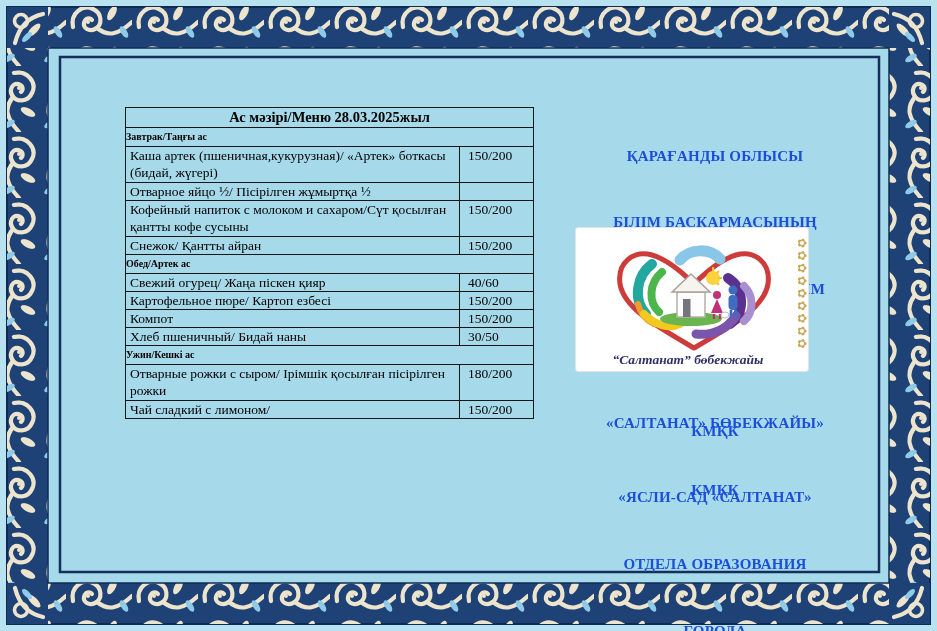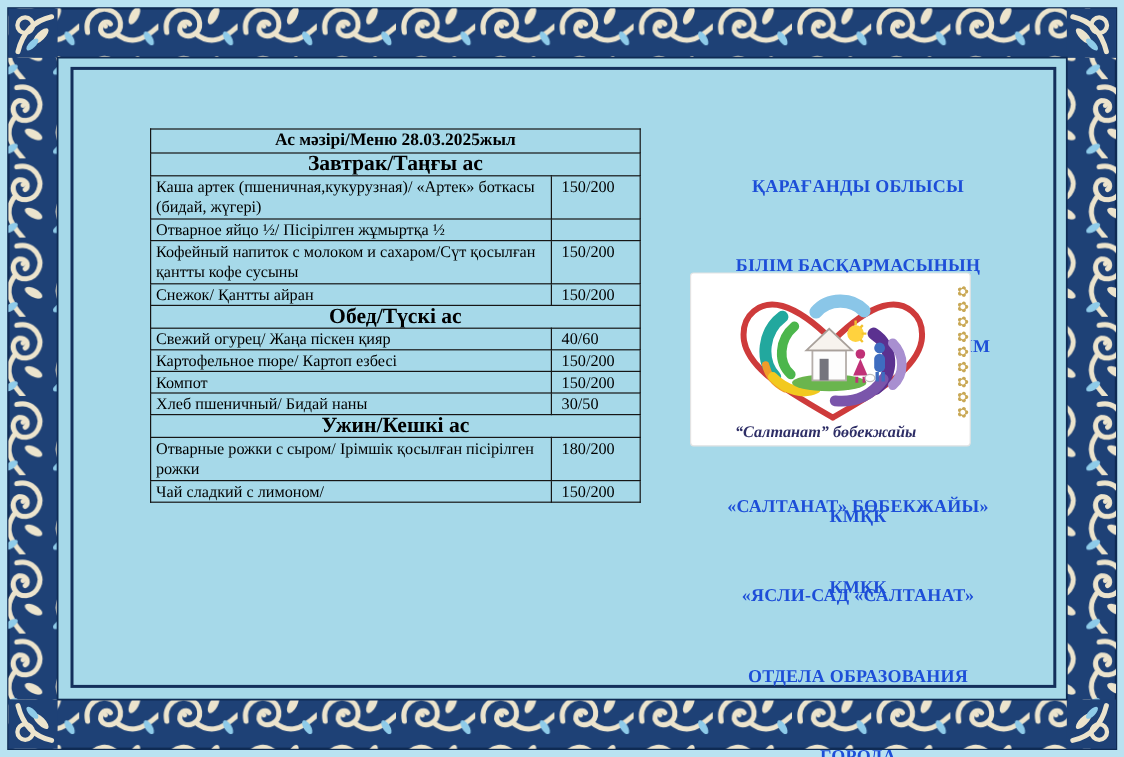--- a/index.html
+++ b/index.html
@@ -14,21 +14,21 @@
   .menu-table{
     position:absolute;left:125px;top:107px;width:408px;z-index:2;
     border-collapse:collapse;table-layout:fixed;
     font-size:13.5px;color:#000;line-height:17px;
   }
   .menu-table td{
     border:1.5px solid #161616;
     padding:0 4px;vertical-align:top;
   }
   .menu-table td.c-title{font-weight:bold;font-size:14.5px;text-align:center;padding:1px 0;}
-  .menu-table td.c-sec{font-weight:bold;font-size:18px;text-align:center;padding:0;}
+  .menu-table td.c-sec{font-weight:bold;font-size:10px;text-align:left;padding:0;}
   .menu-table td.c-portion{padding-left:8px;}
   tr.rh-title{height:20px;margin-top:17px;}
   tr.rh-sec{height:19px;}
   tr.rh-1{height:18px;}
   tr.rh-2{height:36px;margin-top:29px;}
   tr.rh-3{height:54px;}
 
   
   .org-top,.org-bottom{
     position:absolute;left:550px;width:330px;z-index:2;
@@ -111,21 +111,21 @@
   </tr>
   <tr class="rh-2">
     <td class="c-name">Кофейный напиток с молоком и сахаром/Сүт қосылған қантты кофе сусыны</td>
     <td class="c-portion">150/200</td>
   </tr>
   <tr class="rh-1">
     <td class="c-name">Снежок/ Қантты айран</td>
     <td class="c-portion">150/200</td>
   </tr>
   <tr class="rh-sec">
-        <td colspan="2" class="c-sec">Обед/Түскі ас</td>
+        <td colspan="2" class="c-sec">Обед/Артек ас</td>
       </tr>
   <tr class="rh-1">
     <td class="c-name">Свежий огурец/ Жаңа піскен қияр</td>
     <td class="c-portion">40/60</td>
   </tr>
   <tr class="rh-1">
     <td class="c-name">Картофельное пюре/ Картоп езбесі</td>
     <td class="c-portion">150/200</td>
   </tr>
   <tr class="rh-1">

